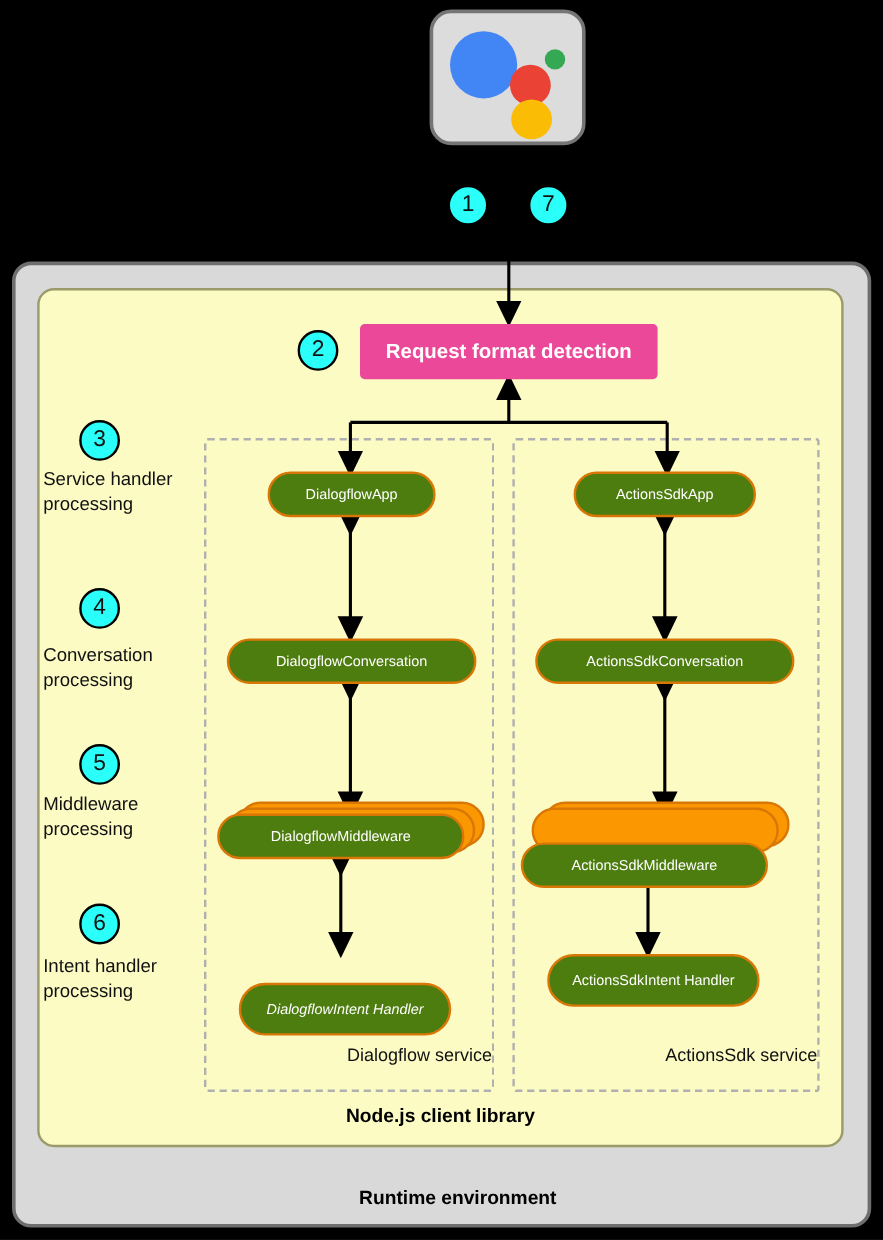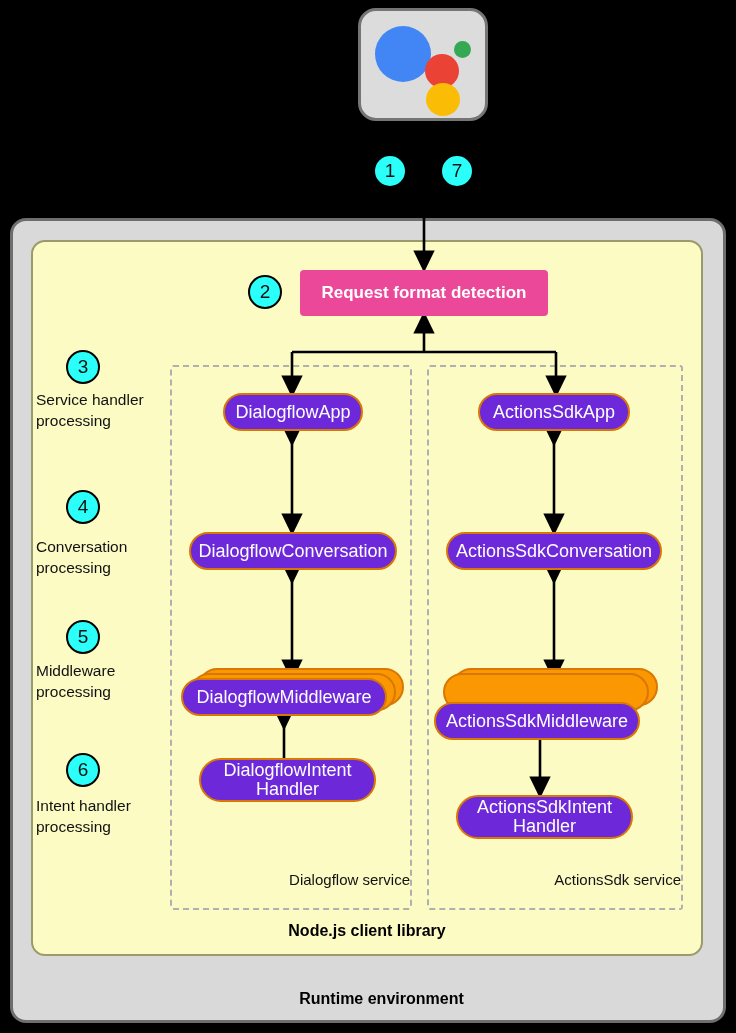--- a/index.html
+++ b/index.html
@@ -145,25 +145,25 @@
     left: 0; right: 0;
     bottom: 20px;
     text-align: right;
     font-size: 15px;
     color: #111111;
   }
 
   
   .pill {
     position: absolute;
-    background: #6d28d9;
+    background: #4d7c0f;
     border: 2px solid #d97706;
     border-radius: 22px;
     color: #ffffff;
-    font-size: 18px;
+    font-size: 12px;
     display: flex;
     align-items: center;
     justify-content: center;
     text-align: center;
     box-sizing: border-box;
     line-height: 19px;
   }
   
   .pill-stack-back2,
   .pill-stack-back1 {
@@ -172,21 +172,21 @@
     border: 2px solid #d97706;
     border-radius: 22px;
     box-sizing: border-box;
   }
 
   .n-dfapp      { left: 223px; top: 393px; width: 140px; height: 38px; }
   .n-dfconv     { left: 189px; top: 532px; width: 208px; height: 38px; }
   .n-dfmw       { left: 181px; top: 678px; width: 206px; height: 38px; z-index: 3; }
   .n-dfmw-b1    { left: 190px; top: 673px; width: 206px; height: 38px; z-index: 2; }
   .n-dfmw-b2    { left: 198px; top: 668px; width: 206px; height: 38px; z-index: 1; }
-  .n-dfintent   { left: 199px; top: 758px; width: 177px; height: 44px; }
+  .n-dfintent   { left: 199px; top: 819px; width: 177px; height: 44px; font-style: italic; }
 
   .n-askapp     { left: 478px; top: 393px; width: 152px; height: 38px; }
   .n-askconv    { left: 446px; top: 532px; width: 216px; height: 38px; }
   .n-askmw      { left: 434px; top: 678px; width: 206px; height: 38px; z-index: 3; margin-top: 24px; }
   .n-askmw-b1   { left: 443px; top: 673px; width: 206px; height: 38px; z-index: 2; }
   .n-askmw-b2   { left: 452px; top: 668px; width: 206px; height: 38px; z-index: 1; }
   .n-askintent  { left: 456px; top: 795px; width: 177px; height: 44px; }
 
   
   .connectors {

